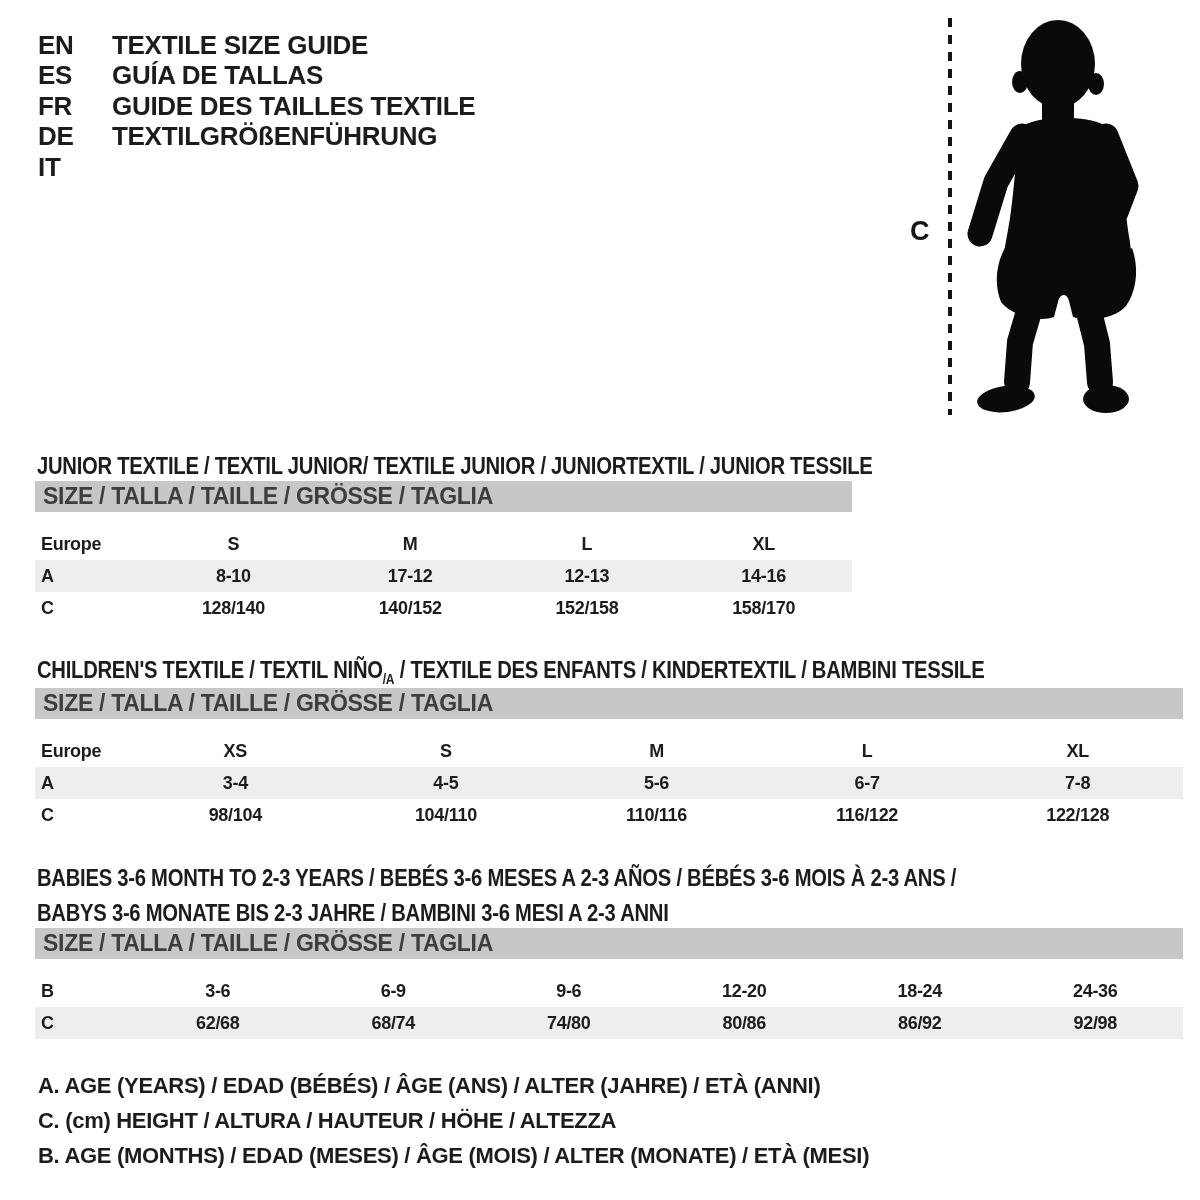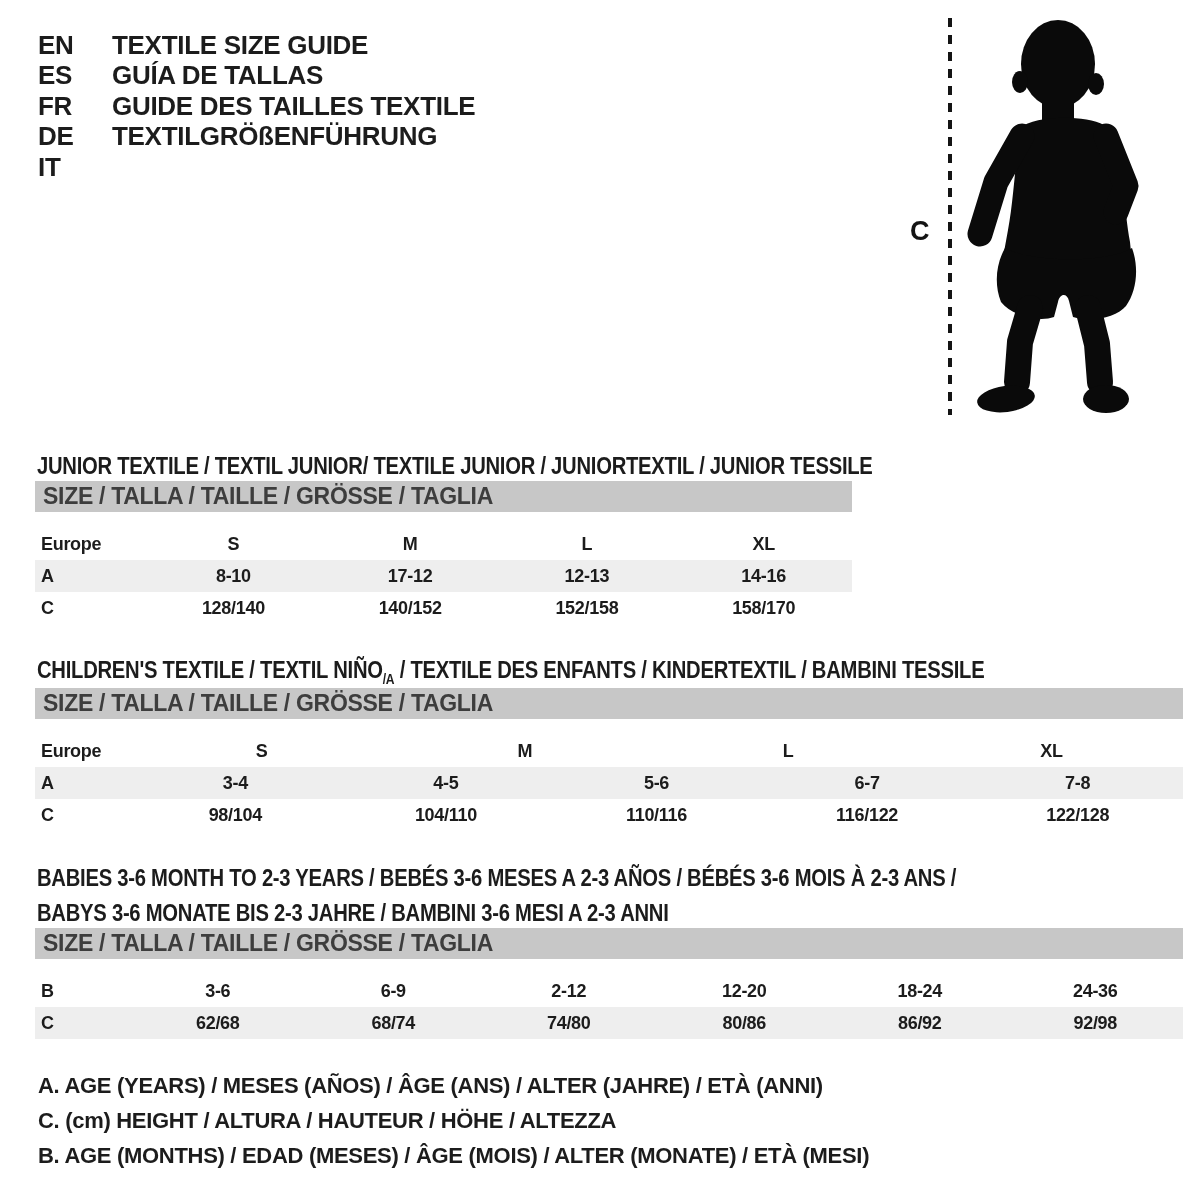--- a/index.html
+++ b/index.html
@@ -119,20 +119,21 @@
   <h2 class="sec-title" id="children-title">
     <span>CHILDREN'S TEXTILE / TEXTIL NIÑO</span><span class="sub">/A</span><span> / TEXTILE DES ENFANTS / KINDERTEXTIL / BAMBINI TESSILE</span>
   </h2>
   <div class="sizetable" id="children-table">
     <div class="thead">
       <span>SIZE / TALLA / TAILLE / GRÖSSE / TAGLIA</span>
     </div>
     <div class="tbody">
         <div class="trow">
           <span class="tlabel">Europe</span>
+          <span class="tcell">XS</span>
           <span class="tcell">S</span>
           <span class="tcell">M</span>
           <span class="tcell">L</span>
           <span class="tcell">XL</span>
         </div>
         <div class="trow striped">
           <span class="tlabel">A</span>
           <span class="tcell">3-4</span>
           <span class="tcell">4-5</span>
           <span class="tcell">5-6</span>
@@ -154,36 +155,36 @@
   <h2 class="sec-title" id="babies-title-2">BABYS 3-6 MONATE BIS 2-3 JAHRE / BAMBINI 3-6 MESI A 2-3 ANNI</h2>
   <div class="sizetable" id="babies-table">
     <div class="thead">
       <span>SIZE / TALLA / TAILLE / GRÖSSE / TAGLIA</span>
     </div>
     <div class="tbody">
         <div class="trow">
           <span class="tlabel">B</span>
           <span class="tcell">3-6</span>
           <span class="tcell">6-9</span>
-          <span class="tcell">2-12</span>
+          <span class="tcell">9-6</span>
           <span class="tcell">12-20</span>
           <span class="tcell">18-24</span>
           <span class="tcell">24-36</span>
         </div>
         <div class="trow striped">
           <span class="tlabel">C</span>
           <span class="tcell">62/68</span>
           <span class="tcell">68/74</span>
           <span class="tcell">74/80</span>
           <span class="tcell">80/86</span>
           <span class="tcell">86/92</span>
           <span class="tcell">92/98</span>
         </div>
       </div>
   </div>
 
   <div class="legend">
-    <div>A. AGE (YEARS) / MESES (AÑOS) / ÂGE (ANS) / ALTER (JAHRE) / ETÀ (ANNI)</div>
+    <div>A. AGE (YEARS) / EDAD (BÉBÉS) / ÂGE (ANS) / ALTER (JAHRE) / ETÀ (ANNI)</div>
     <div>C. (cm) HEIGHT / ALTURA / HAUTEUR / HÖHE / ALTEZZA</div>
     <div>B. AGE (MONTHS) / EDAD (MESES) / ÂGE (MOIS) / ALTER (MONATE) / ETÀ (MESI)</div>
   </div>
 
 </div>
 
 </body></html>

